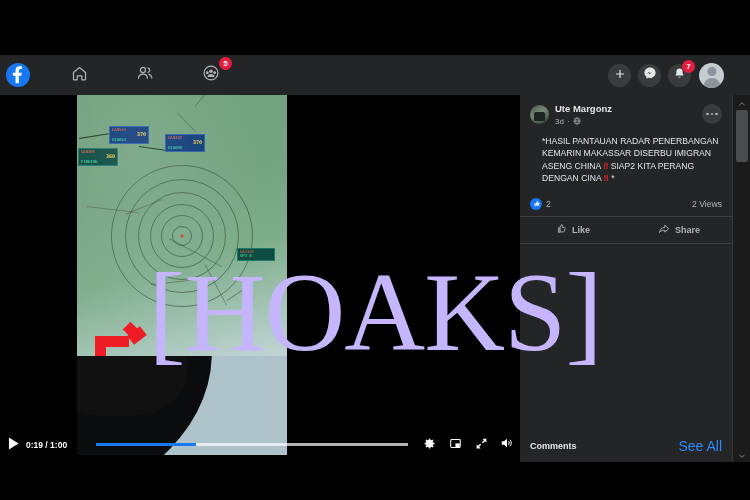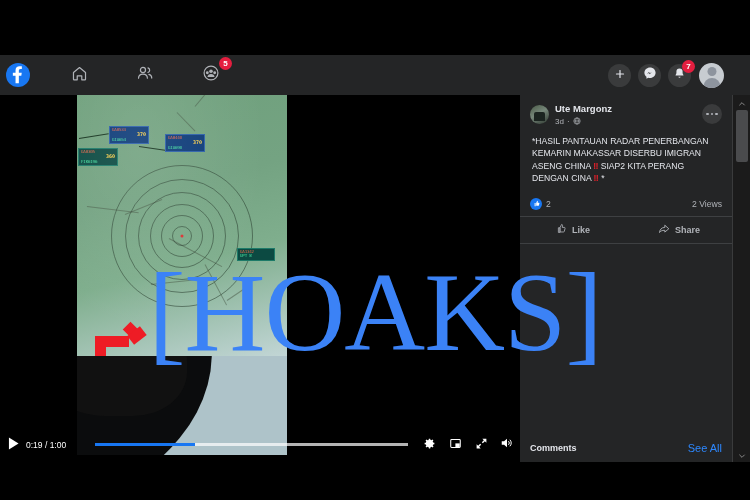--- a/index.html
+++ b/index.html
@@ -63,61 +63,61 @@
   .tag .alt{color:#ffd34d;font-size:5px;font-weight:700;text-align:right;display:block;}
   .tag .id{color:#46e0a0;font-size:4.2px;letter-spacing:-.2px;display:block;}
   .leader{position:absolute;background:#16331f;height:1px;transform-origin:left center;}
 
   .redarrow{position:absolute;left:18px;top:234px;width:0;height:0;}
   .redarrow i{position:absolute;background:#ee1c25;display:block;}
 
   
   #hoaks{position:absolute;left:0;top:256px;width:750px;text-align:center;
          font-family:"Liberation Serif","DejaVu Serif",serif;font-size:112px;line-height:1;
-         color:#3b82f6;letter-spacing:-1px;z-index:30;pointer-events:none;white-space:nowrap;}
+         color:#c4b5fd;letter-spacing:-1px;z-index:30;pointer-events:none;white-space:nowrap;}
 
   
   #controls{position:absolute;left:0;top:332px;width:520px;height:35px;z-index:35;
             display:flex;align-items:center;}
   .play-btn{width:26px;display:flex;align-items:center;justify-content:center;cursor:pointer;}
-  .time-txt{color:#fff;font-size:8.5px;white-space:nowrap;margin-right:21px;font-family:"Liberation Sans",sans-serif;}
+  .time-txt{color:#fff;font-size:8.5px;white-space:nowrap;margin-right:21px;font-family:"Liberation Sans",sans-serif;font-weight:bold;}
   .scrub{position:relative;flex:1 1 auto;height:3px;background:rgba(255,255,255,.35);margin:0 8px;cursor:pointer;}
   .scrub .buf{position:absolute;left:0;top:0;height:3px;width:100%;background:rgba(255,255,255,.55);}
   .scrub .played{position:absolute;left:0;top:0;height:3px;background:#1877f2;}
   .ctl-ic{width:26px;height:26px;display:flex;align-items:center;justify-content:center;cursor:pointer;}
 
   
   #sidebar{position:absolute;left:520px;top:0;width:212px;height:367px;background:#242526;
            box-sizing:border-box;}
   .post-head{display:flex;align-items:flex-start;padding:9px 10px 0 10px;}
   .pavatar{width:19px;height:19px;border-radius:50%;flex:0 0 auto;margin-right:6px;margin-top:1px;
            background:linear-gradient(150deg,#4a5a46 0%,#76877a 45%,#2e3830 100%);overflow:hidden;position:relative;}
   .pavatar:after{content:"";position:absolute;left:4px;top:7px;width:11px;height:9px;background:#1b2420;
                  border-radius:2px 2px 0 0;}
   .pname{color:#e4e6eb;font-size:9.5px;font-weight:700;line-height:1.15;}
   .pmeta{color:#b0b3b8;font-size:8px;margin-top:2px;display:flex;align-items:center;gap:3px;}
   .dots{margin-left:auto;width:20px;height:20px;border-radius:50%;background:#3a3b3c;
         display:flex;align-items:center;justify-content:center;gap:2px;cursor:pointer;flex:0 0 auto;}
   .dots i{width:2.5px;height:2.5px;border-radius:50%;background:#b0b3b8;display:block;}
-  .post-body{padding:8px 10px 0 12px;color:#e4e6eb;font-size:8.6px;line-height:1.45;}
+  .post-body{padding:8px 10px 0 22px;color:#e4e6eb;font-size:8.6px;line-height:1.45;}
   .post-body .bang{color:#e8202a;font-weight:700;}
   .see-less{color:#e4e6eb;font-size:8.6px;cursor:pointer;}
   .stats{display:flex;align-items:center;padding:7px 10px 6px 10px;
          border-bottom:1px solid #3e4042;margin:6px 0 0 0;}
   .like-chip{width:12px;height:12px;border-radius:50%;background:#1877f2;
              display:flex;align-items:center;justify-content:center;margin-right:4px;flex:0 0 auto;}
   .stats .cnt{color:#b0b3b8;font-size:8.6px;}
   .stats .views{margin-left:auto;color:#b0b3b8;font-size:8.6px;}
   .actions{display:flex;border-bottom:1px solid #3e4042;}
   .act{flex:1 1 0;display:flex;align-items:center;justify-content:center;gap:5px;height:26px;cursor:pointer;}
   .act span{color:#b0b3b8;font-size:9px;font-weight:600;}
   .comments-row{position:absolute;left:0;bottom:8px;width:212px;box-sizing:border-box;
                 padding:0 10px;display:flex;align-items:center;}
   .comments-row .lbl{color:#e4e6eb;font-size:9px;font-weight:700;}
-  .comments-row .all{margin-left:auto;color:#2d88ff;font-size:11px;cursor:pointer;}
+  .comments-row .all{margin-left:auto;color:#2d88ff;font-size:14px;cursor:pointer;}
 
   
   #scrollbar{position:absolute;left:732px;top:0;width:18px;height:367px;background:#1b1b1b;
              border-left:1px solid #3a3b3c;}
   .sb-arrow{position:absolute;left:0;width:18px;height:15px;display:flex;align-items:center;justify-content:center;cursor:pointer;}
   .sb-arrow.up{top:0;} .sb-arrow.dn{bottom:0;}
   .sb-thumb{position:absolute;left:3px;top:15px;width:12px;height:52px;background:#4a4b4d;border-radius:2px;cursor:pointer;}
 </style>
 </head>
 <body>

